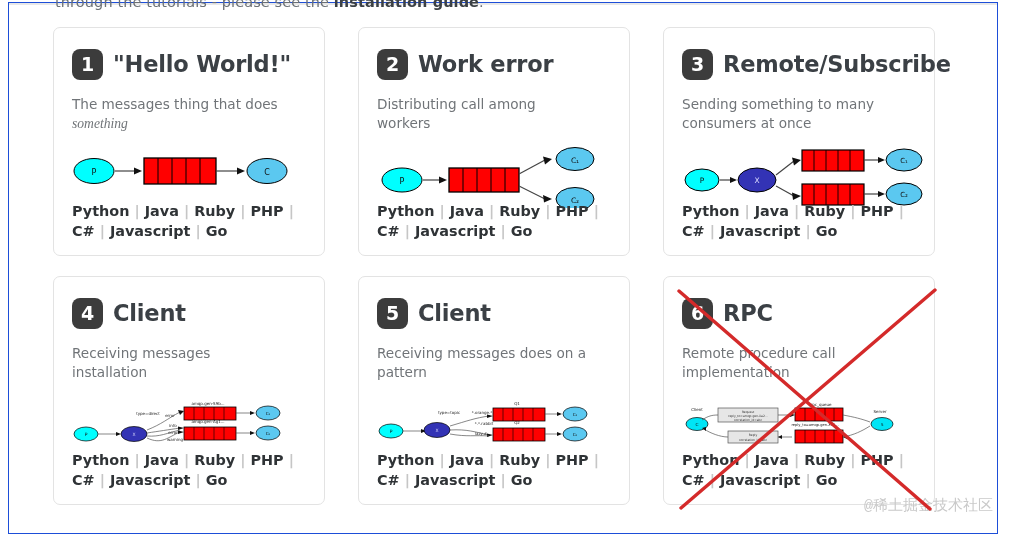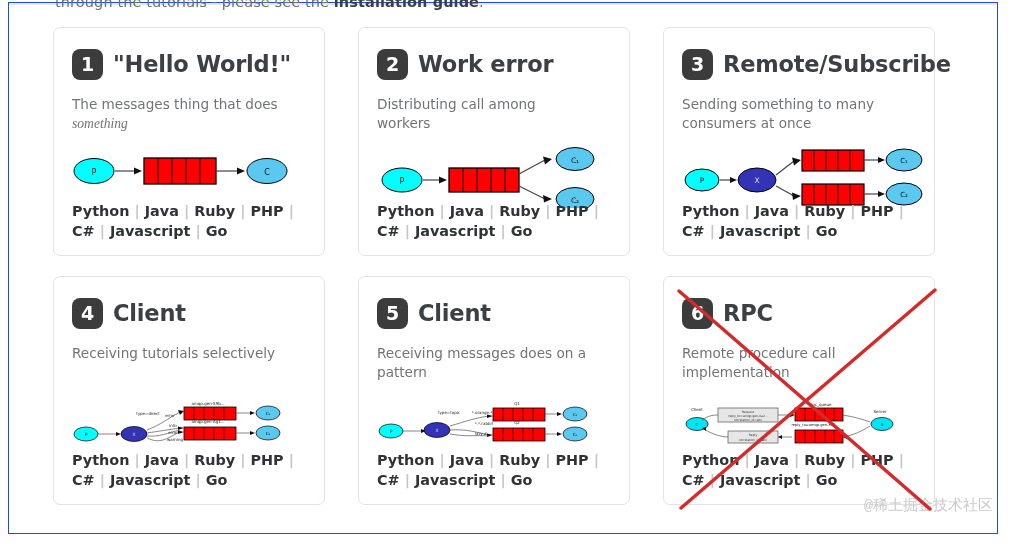--- a/index.html
+++ b/index.html
@@ -301,21 +301,21 @@
           <span class="sep">|</span>
           <a href="#" style="color:#2f3336;text-decoration:none">Go</a>
         </div>
       </div>
 
       <div class="card row2">
         <div class="card-head">
           <div class="badge">4</div>
           <div class="card-title">Client</div>
         </div>
-        <div class="card-desc">Receiving tutorials selectively</div>
+        <div class="card-desc">Receiving messages installation</div>
         <div class="diagram">
           <svg width="230" height="52" viewBox="0 0 230 52">
             <text x="76" y="18" font-size="4" text-anchor="middle" fill="#222" font-family="DejaVu Sans, sans-serif">type=direct</text>
             <text x="136" y="8" font-size="4" text-anchor="middle" fill="#222" font-family="DejaVu Sans, sans-serif">amqp.gen-S9b...</text>
             <text x="136" y="26" font-size="4" text-anchor="middle" fill="#222" font-family="DejaVu Sans, sans-serif">amqp.gen-Ag1...</text>
             <text x="98" y="20" font-size="4" text-anchor="middle" fill="#222" font-family="DejaVu Sans, sans-serif">error</text>
             <text x="101" y="30" font-size="4" text-anchor="middle" fill="#222" font-family="DejaVu Sans, sans-serif">info</text>
             <text x="101" y="37" font-size="4" text-anchor="middle" fill="#222" font-family="DejaVu Sans, sans-serif">error</text>
             <text x="103" y="44" font-size="4" text-anchor="middle" fill="#222" font-family="DejaVu Sans, sans-serif">warning</text>
             <ellipse cx="14" cy="37" rx="12" ry="7" fill="#00ffff" stroke="#000" stroke-width="0.7"></ellipse>

